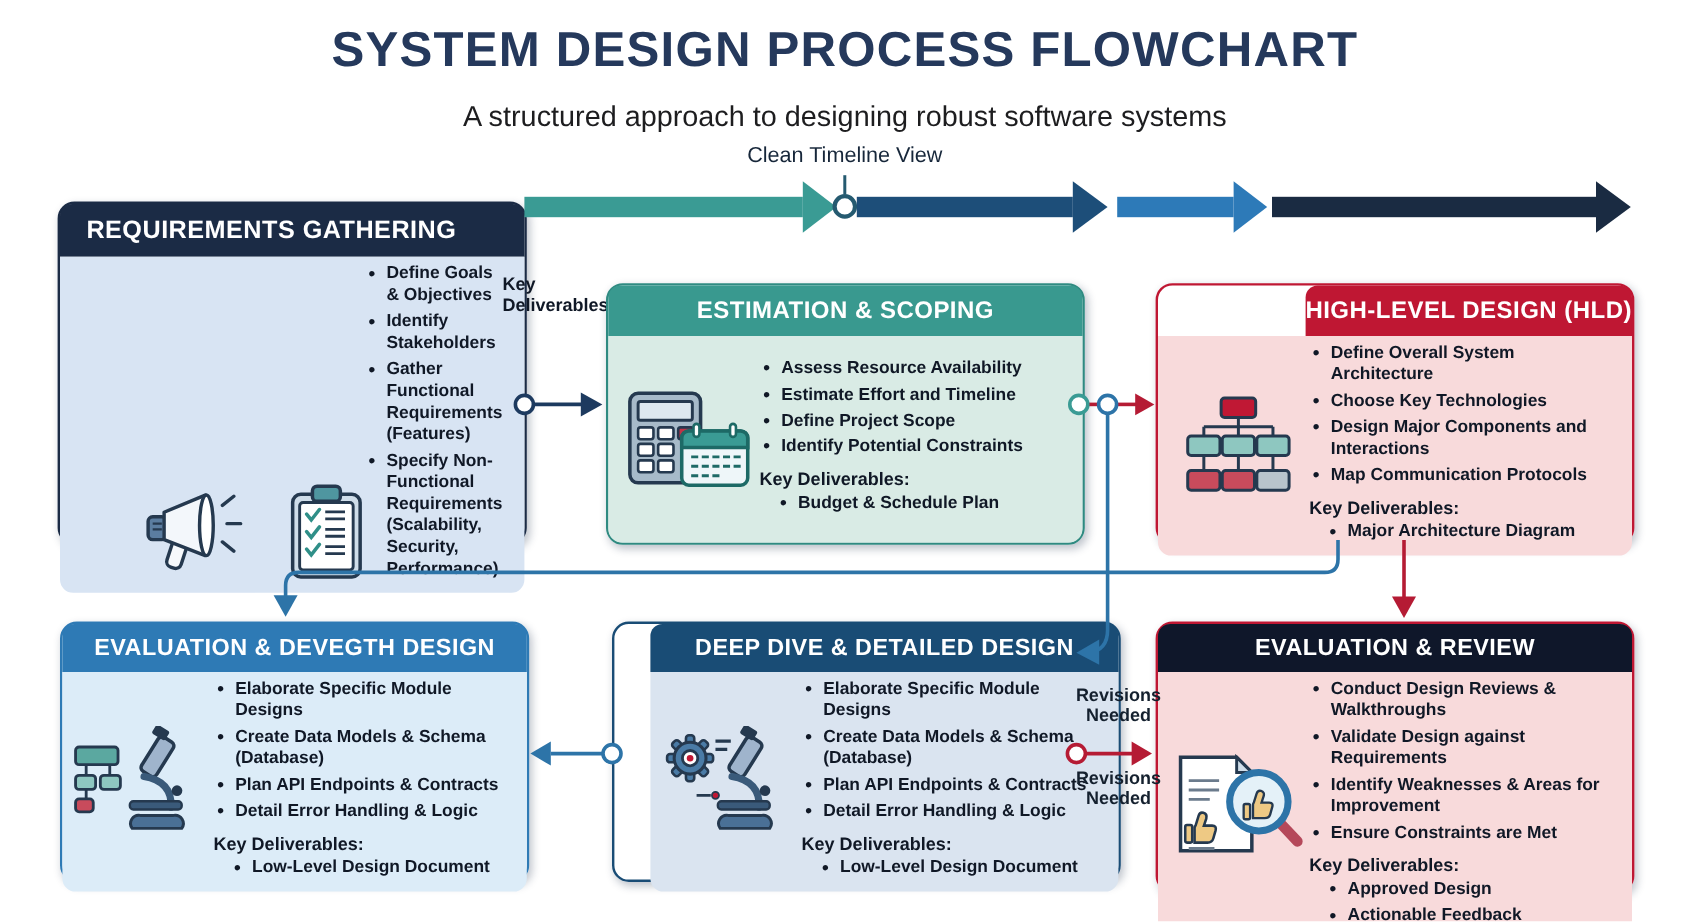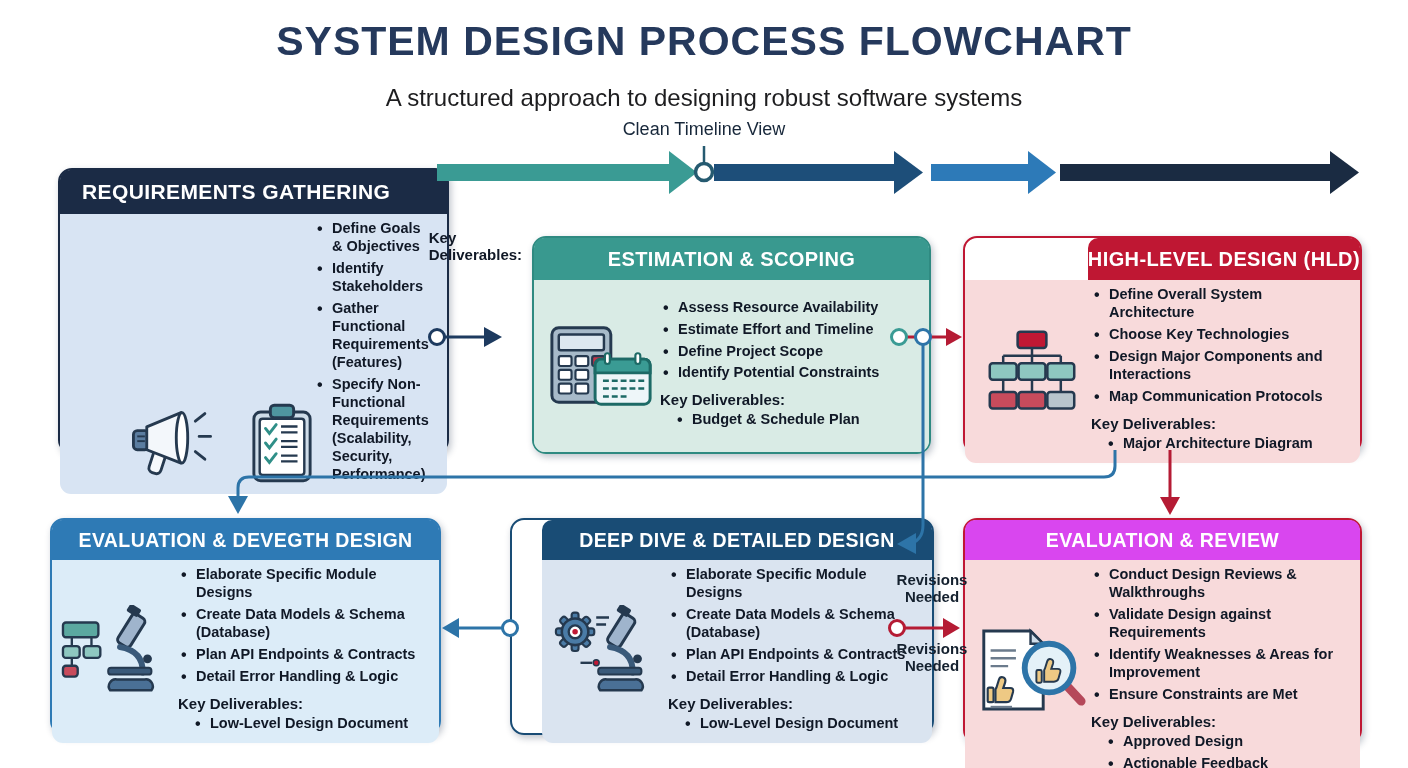--- a/index.html
+++ b/index.html
@@ -31,21 +31,21 @@
   .b1{border-color:#1b2b45;} .b1 .hd{background:#1b2b45;height:44px;font-size:21px;
       justify-content:flex-start;padding-left:22px;} .b1 .bd{background:#d8e4f3;}
   .b2{border-color:#2f8a81;} .b2 .hd{background:#39998f;height:42px;font-size:20px;}
   .b2 .bd{background:#d9ebe5;}
   .b3{border-color:#bf1733;align-items:flex-end;} .b3 .hd{background:#bf1733;height:42px;font-size:20px;}
   .b3 .bd{background:#f8dadb;}
   .b4{border-color:#2e7ab5;} .b4 .hd{background:#2e7ab5;height:40px;font-size:19.5px;}
   .b4 .bd{background:#dcecf8;}
   .b5{border-color:#194c75;padding-left:30px;} .b5 .hd{background:#194c75;height:40px;font-size:19.5px;}
   .b5 .bd{background:#dae4f0;}
-  .b6{border-color:#bf1733;} .b6 .hd{background:#d946ef;height:40px;font-size:19.5px;}
+  .b6{border-color:#bf1733;} .b6 .hd{background:#0f172a;height:40px;font-size:19.5px;}
   .b6 .bd{background:#f8dadb;}
   .icons-row{display:flex;align-items:flex-end;gap:28px;padding:8px 0 4px 46px;flex:0 0 auto;}
   .rev-label{position:absolute;z-index:6;width:76px;text-align:center;font-weight:bold;
              font-size:15px;line-height:1.12;color:#14202e;}
 </style>
 </head>
 <body>
 
 <div class="canvas">
 
@@ -106,21 +106,21 @@
     <g>
       <line x1="905" y1="628" x2="944" y2="628" stroke="#b51b34" stroke-width="3"></line>
       <polygon points="943,618 943,638 960,628" fill="#b51b34"></polygon>
       <circle cx="897" cy="628" r="7.5" fill="#fff" stroke="#b51b34" stroke-width="3"></circle>
     </g>
   </svg>
 
   <div class="rev-label" style="left:894px;top:572px;">Revisions Needed</div>
   <div class="rev-label" style="left:894px;top:641px;">Revisions Needed</div>
 
-  <section class="box b1" style="left:58px;top:168px;width:387px;height:282px;">
+  <section class="box b1" style="left:48px;top:168px;width:387px;height:282px;">
     <header class="hd">
       <span>REQUIREMENTS GATHERING</span>
     </header>
     <div class="bd col">
       <div class="icons-row">
         <svg width="100" height="80" viewBox="0 0 105 82">
           <rect x="12" y="27" width="16" height="20" rx="4" fill="#5b7da0" stroke="#25394f" stroke-width="3"></rect>
           <line x1="16" y1="33" x2="24" y2="33" stroke="#25394f" stroke-width="2"></line>
           <line x1="16" y1="38" x2="24" y2="38" stroke="#25394f" stroke-width="2"></line>
           <rect x="31" y="45" width="13" height="27" rx="5" transform="rotate(18 37 58)" fill="#f6f9fc" stroke="#25394f" stroke-width="3"></rect>
@@ -139,21 +139,21 @@
       <ul class="bullets">
           <li>Define Goals &amp; Objectives</li>
           <li>Identify Stakeholders</li>
           <li>Gather Functional Requirements (Features)</li>
           <li>Specify Non-Functional Requirements (Scalability, Security, Performance)</li>
         </ul>
       <div class="kd">Key Deliverables:</div>
     </div>
   </section>
 
-  <section class="box b2" style="left:532px;top:236px;width:395px;height:214px;">
+  <section class="box b2" style="left:505px;top:236px;width:395px;height:214px;">
     <header class="hd">
       <span>ESTIMATION &amp; SCOPING</span>
     </header>
     <div class="bd row">
       <div class="icon-col">
         <svg width="110" height="86" viewBox="0 0 112 86">
           <g>
             <rect x="6" y="4" width="60" height="76" rx="7" fill="#a7bac9" stroke="#25394f" stroke-width="3"></rect>
             <rect x="13" y="11" width="46" height="16" rx="2" fill="#dde8f0" stroke="#25394f" stroke-width="2.5"></rect>
             <rect x="13" y="33" width="13" height="10" rx="2" fill="#fff" stroke="#25394f" stroke-width="2.2"></rect>

